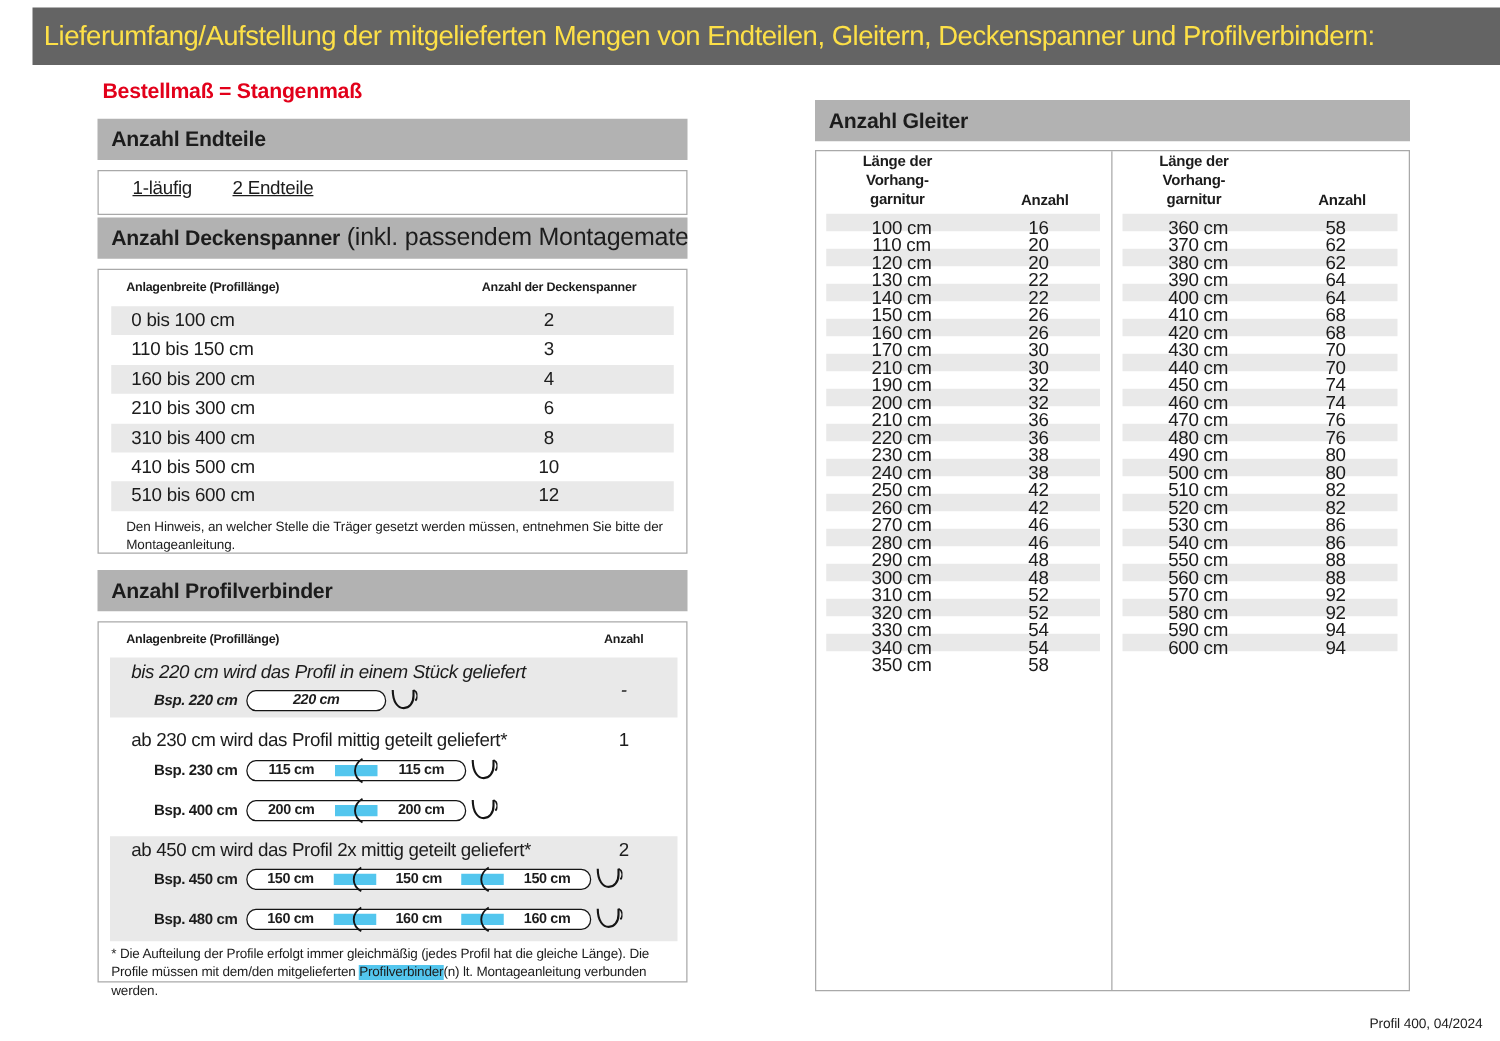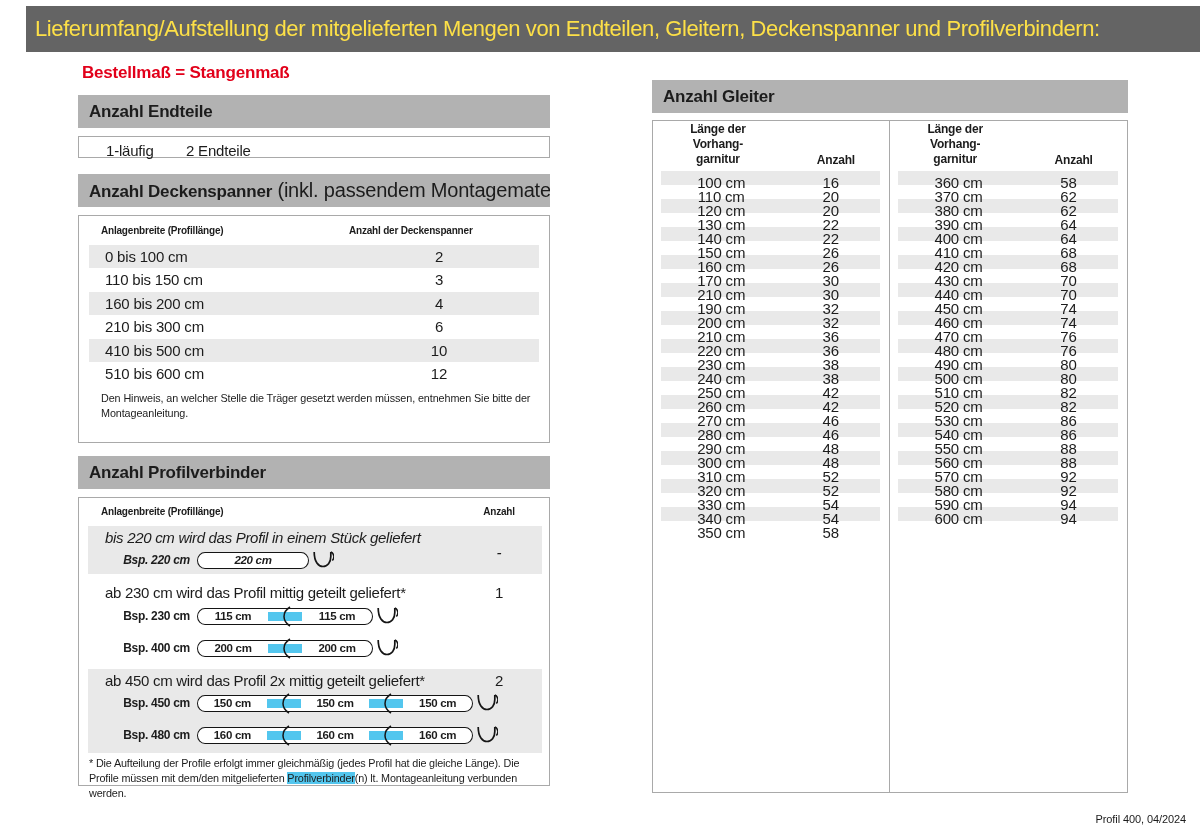--- a/index.html
+++ b/index.html
@@ -42,29 +42,29 @@
   .section-bar .n{font-weight:normal;font-size:20px;}
   #bar-endteile{top:95px;}
   #bar-deck{top:174px;}
   #bar-pv{top:456px;}
   #bar-gleiter{left:652px;top:80px;width:476px;}
 
   .box{
     position:absolute;left:78px;width:472px;
     background:#fff;border:1px solid var(--border);
   }
-  #box-endteile{top:136px;height:22px;font-size:15px;line-height:28px;display:flex;}
+  #box-endteile{top:136px;height:36px;font-size:15px;line-height:28px;display:flex;text-decoration:underline;}
   #box-endteile .lauf{margin-left:27px;width:80px;}
   #box-deck{top:215px;height:228px;}
   #box-pv{top:497px;height:289px;}
   #box-gleiter{left:652px;top:120px;width:476px;height:673px;display:flex;}
 
   .thead{position:relative;font-size:10px;font-weight:bold;}
   #box-deck .thead{padding:9px 0 0 22px;height:27px;}
-  #box-deck .thead .c2{position:absolute;left:270px;top:9px;width:160px;text-align:left;}
+  #box-deck .thead .c2{position:absolute;left:270px;top:9px;width:160px;text-align:right;}
   .rows{margin-top:2px;}
   .trow{
     position:relative;height:23.4px;margin:0 10px;
     font-size:15px;line-height:23.4px;
   }
   .trow:nth-of-type(odd){background:var(--stripe);}
   .trow .range{padding-left:16px;}
   .trow .count{position:absolute;left:295px;top:0;width:110px;text-align:center;}
   .note{
     margin:6px 0 0 22px;width:450px;
@@ -159,20 +159,24 @@
       <div class="trow">
         <span class="range">160 bis 200 cm</span>
         <span class="count">4</span>
       </div>
 
       <div class="trow">
         <span class="range">210 bis 300 cm</span>
         <span class="count">6</span>
       </div>
 
+      <div class="trow">
+        <span class="range">310 bis 400 cm</span>
+        <span class="count">8</span>
+      </div>
 
       <div class="trow">
         <span class="range">410 bis 500 cm</span>
         <span class="count">10</span>
       </div>
 
       <div class="trow">
         <span class="range">510 bis 600 cm</span>
         <span class="count">12</span>
       </div>

